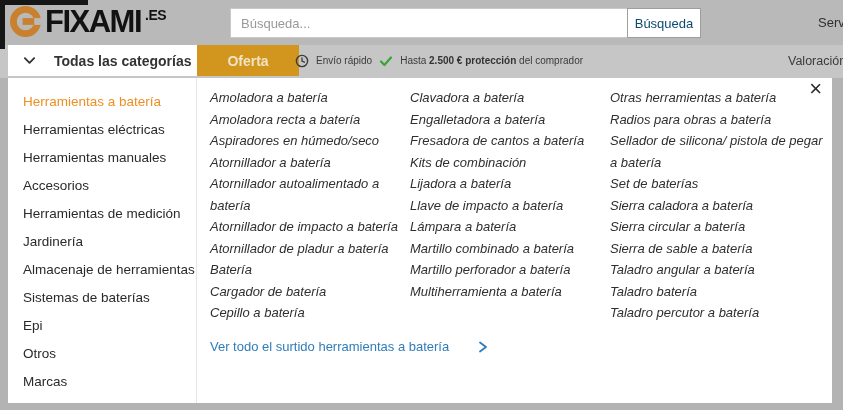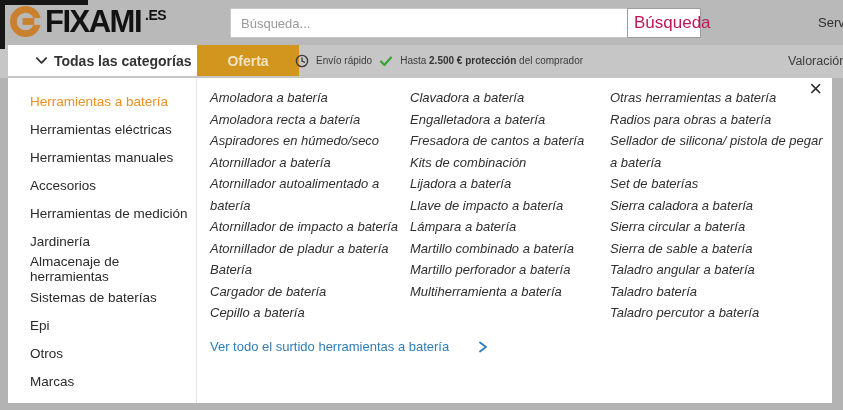--- a/index.html
+++ b/index.html
@@ -10,41 +10,41 @@
   .header{position:absolute;top:0;left:0;width:843px;height:45px;background:#b9b9b9;}
   .corner-top{position:absolute;top:0;left:0;width:88px;height:5px;background:#161616;z-index:6;}
   .corner-left{position:absolute;top:0;left:0;width:5px;height:49px;background:#161616;z-index:6;}
   .logo{position:absolute;left:10px;top:6px;display:flex;align-items:center;gap:4px;}
   .logo-text{font-size:31px;font-weight:800;color:#121212;letter-spacing:-1.5px;line-height:31px;}
   .logo-tld{font-size:14px;font-weight:800;color:#121212;position:relative;top:-7px;letter-spacing:-0.5px;}
   .search{position:absolute;left:230px;top:8px;height:30px;display:flex;}
   .search input{width:376px;height:28px;border:1px solid #c9c9c9;border-right:none;background:#ffffff;
     padding:0 10px;font-size:13px;color:#8b5cf6;font-family:"Liberation Sans",sans-serif;outline:none;}
   .search input::placeholder{color:#9a9a9a;}
-  .search button{width:74px;height:30px;background:#ffffff;border:1px solid #9e9e9e;font-size:17px;
-    color:#be185d;font-family:"Liberation Sans",sans-serif;cursor:pointer;}
+  .search button{width:74px;height:30px;background:#ffffff;border:1px solid #9e9e9e;font-size:13px;
+    color:#0c4a6e;font-family:"Liberation Sans",sans-serif;cursor:pointer;}
   .header-right{position:absolute;left:818px;top:15px;font-size:13px;color:#2f2f2f;white-space:nowrap;}
 
   
   .nav{position:absolute;top:45px;left:0;width:843px;height:33px;background:#c6c6c6;}
   .all-cats{position:absolute;left:8px;top:0;width:189px;height:31px;background:#ffffff;
-    display:flex;align-items:center;gap:6px;padding-left:27px;box-sizing:border-box;cursor:pointer;}
+    display:flex;align-items:center;gap:18px;padding-left:15px;box-sizing:border-box;cursor:pointer;}
   .all-cats .label{font-size:14px;font-weight:700;color:#333;}
   .offer-btn{position:absolute;left:197px;top:0;width:102px;height:31px;background:#d2951e;
     display:flex;align-items:center;justify-content:center;font-size:14px;font-weight:700;
     color:#f1e3c3;cursor:pointer;}
   .usp{position:absolute;left:295px;top:0;height:31px;display:flex;align-items:center;gap:7px;
     font-size:10px;color:#3b3b3b;white-space:nowrap;justify-content:center;}
   .usp b{color:#333;}
   .nav-right{position:absolute;left:788px;top:9px;font-size:12.5px;color:#3b3b3b;white-space:nowrap;}
 
   
   .panel{position:absolute;top:78px;left:8px;width:824px;height:325px;background:#ffffff;display:flex;}
   .sidebar{width:189px;box-sizing:border-box;border-right:1px solid #e6e6e6;padding-top:9px;}
-  .si{height:28px;display:flex;align-items:center;padding-left:22px;font-size:13.5px;color:#2a2a2a;cursor:pointer;}
+  .si{height:28px;display:flex;align-items:center;padding-left:15px;font-size:13.5px;color:#2a2a2a;cursor:pointer;}
   .si.active{color:#ee8f22;}
   .content{flex:1;position:relative;padding:9px 0 0 13px;box-sizing:border-box;}
   .cols{display:flex;font-style:italic;}
   .col{width:200px;}
   .col.c3{width:221px;}
   .mi{font-size:13px;line-height:21.5px;color:#2f2f2f;cursor:pointer;padding-right:8px;}
   .close-btn{position:absolute;top:0px;right:10px;font-size:22px;font-weight:300;color:#2b2b2b;
     line-height:22px;cursor:pointer;}
   .view-all{position:absolute;left:13px;top:261px;display:flex;align-items:center;gap:28px;
     font-size:13px;color:#2f7db8;cursor:pointer;}

